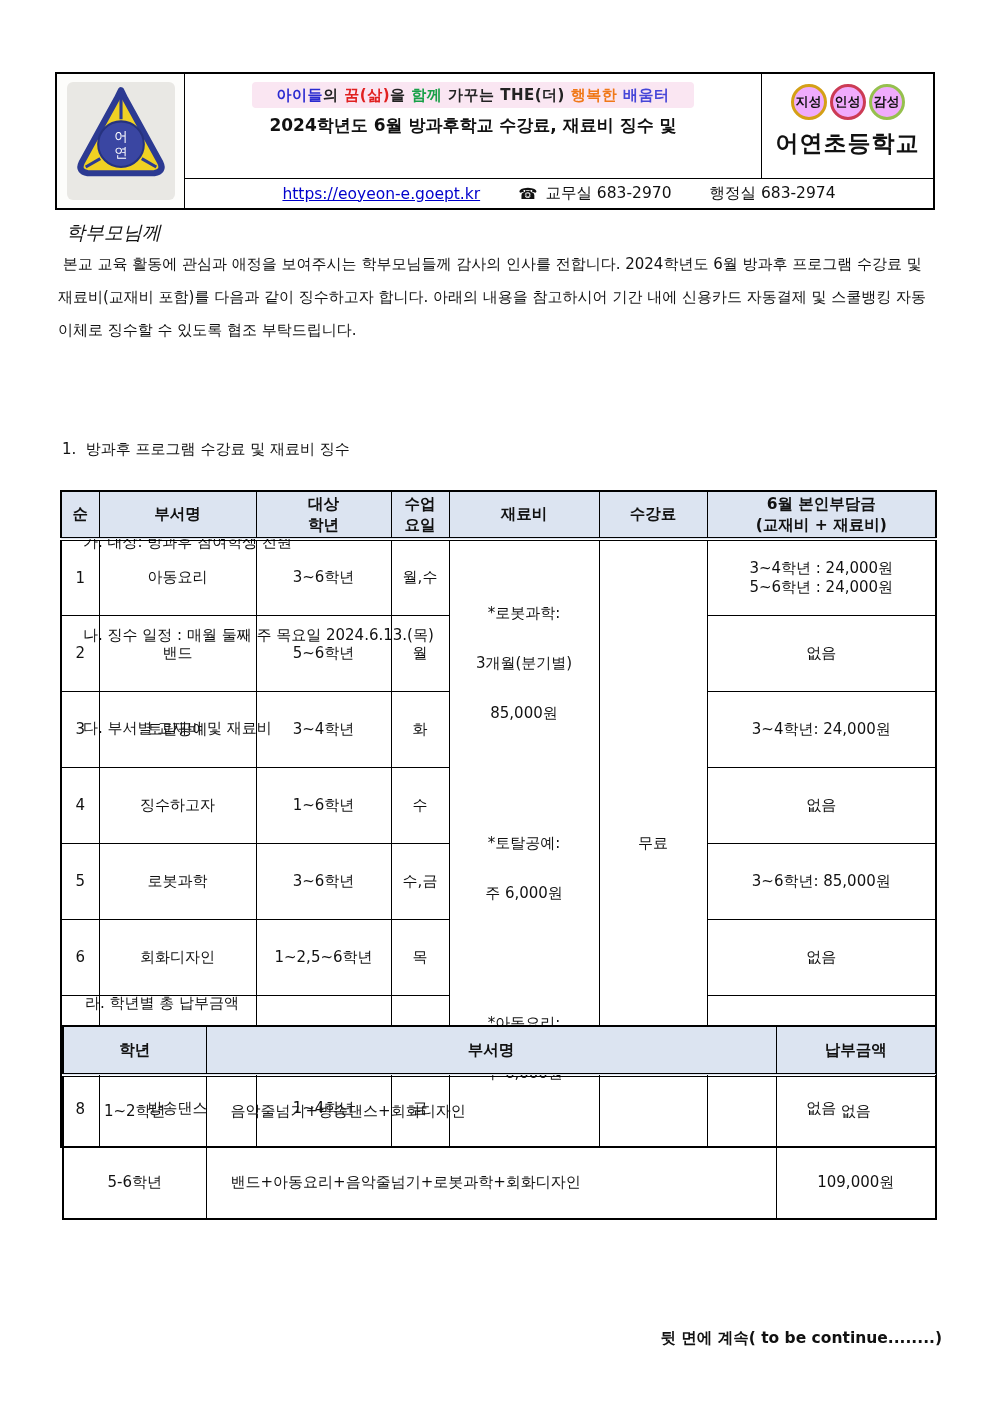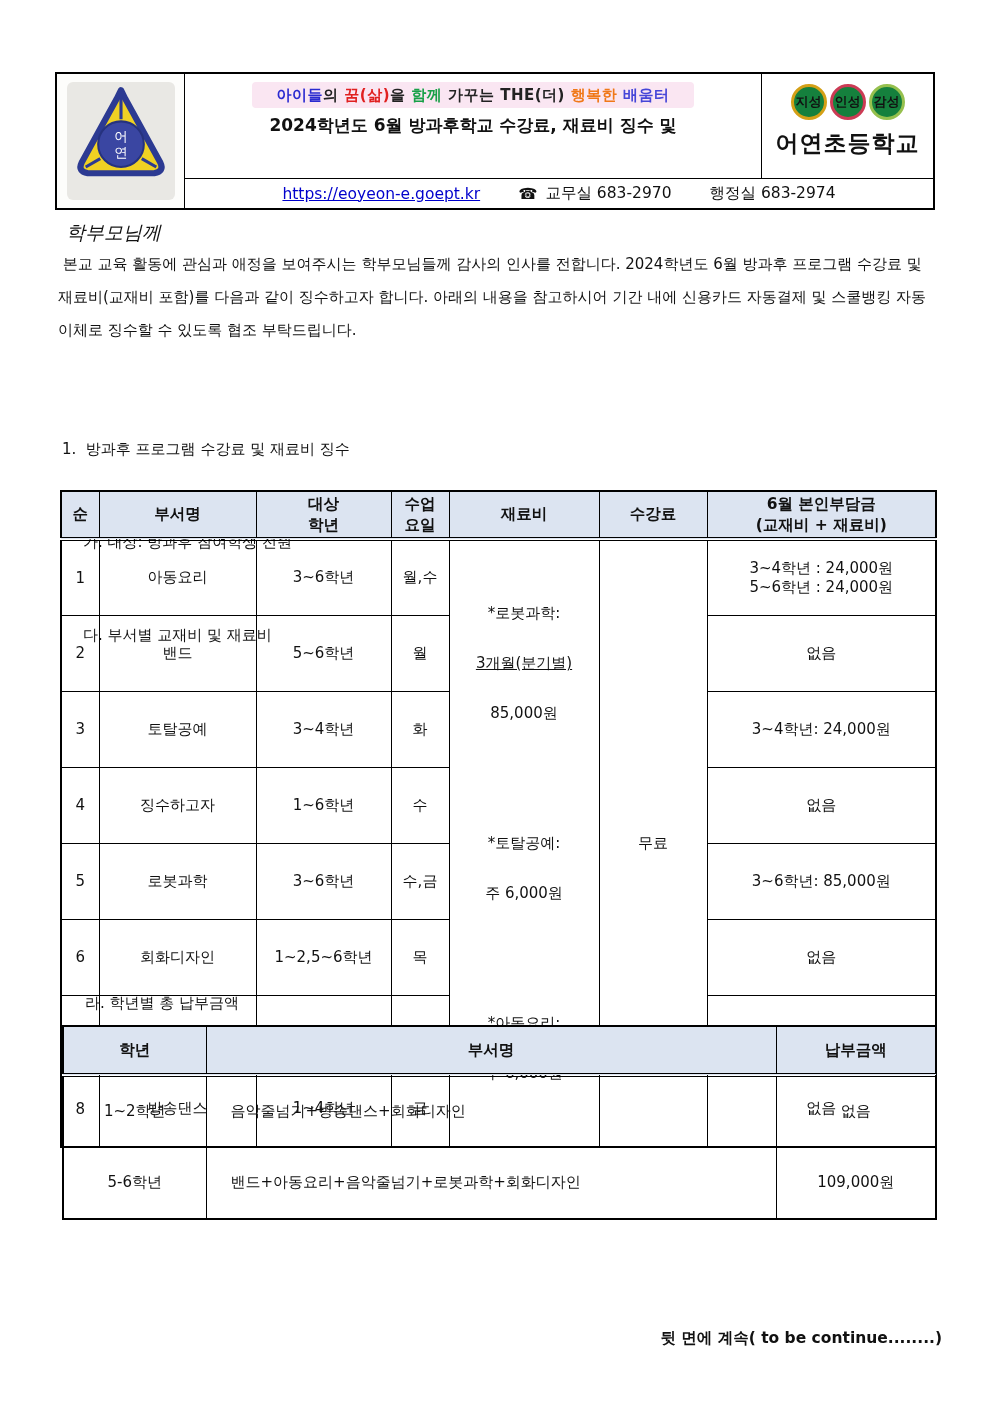--- a/index.html
+++ b/index.html
@@ -31,21 +31,21 @@
     font-size: 15px; font-weight: bold; letter-spacing: 0.5px; line-height: 20px;
   }
   .doc-title { font-size: 17px; font-weight: bold; line-height: 25px; margin-top: 5px; text-align: center; }
   .badge-cell {
     border-left: 1px solid #000;
     display: flex; flex-direction: column; align-items: center; padding-top: 10px;
   }
   .badges { display: flex; gap: 3px; }
   .badge {
     width: 36px; height: 36px; border-radius: 50%;
-    border: 3px solid #a21caf; background: #15803d;
+    border: 3px solid #a21caf; background: #f0abfc;
     display: flex; align-items: center; justify-content: center;
     font-size: 13px; font-weight: bold; color: #111;
   }
   .school-name {
     margin-top: 8px; font-family: "DejaVu Serif", "Liberation Serif", serif;
     font-size: 23px; font-weight: 600; letter-spacing: 1px;
   }
   .contact-cell {
     grid-column: 2 / 4; border-top: 1px solid #000;
     display: flex; align-items: center; justify-content: center; gap: 38px;
@@ -64,21 +64,21 @@
   table { border-collapse: collapse; table-layout: fixed; }
   th, td { border: 1px solid #000; font-size: 15px; text-align: center; vertical-align: middle; white-space: pre-line; }
   thead th { font-weight: bold; border-bottom: 4px double #000; font-size: 15.5px; }
 
   .table1 { position: absolute; left: 60px; top: 490px; width: 876px; border: 2px solid #000; }
   .table1 thead th { height: 48px; }
   .table1 td { height: 55px; }
   .materials-cell { line-height: 25px; }
   .materials-cell .grp { margin: 10px 0 20px 0; }
   .materials-cell .grp:last-child { margin-bottom: 10px; }
-  .u { text-decoration: underline; }
+  .u { }
 
   .section2-title { position: absolute; left: 85px; top: 994px; font-size: 15px; }
 
   .table2 { position: absolute; left: 62px; top: 1025px; width: 873px; border: 2px solid #000; }
   .table2 thead th { height: 49px; }
   .table2 td { height: 72px; }
   .table2 td.dept-cell { text-align: left; padding-left: 24px; }
 
   .footer-note { position: absolute; right: 50px; top: 1328px; font-size: 15.5px; font-weight: bold; }
 </style>
@@ -125,20 +125,21 @@
     <span>행정실 683-2974</span>
   </div>
 </div>
 
 <div class="greeting">학부모님께</div>
 <div class="paragraph"> 본교 교육 활동에 관심과 애정을 보여주시는 학부모님들께 감사의 인사를 전합니다. 2024학년도 6월 방과후 프로그램 수강료 및 재료비(교재비 포함)를 다음과 같이 징수하고자 합니다. 아래의 내용을 참고하시어 기간 내에 신용카드 자동결제 및 스쿨뱅킹 자동이체로 징수할 수 있도록 협조 부탁드립니다.</div>
 
 <div class="list-block">
   <div>1.  방과후 프로그램 수강료 및 재료비 징수</div>
   <div class="list-item">가. 대상: 방과후 참여학생 전원</div>
+  <div class="list-item">나. 징수 일정 : 매월 둘째 주 목요일 2024.6.13.(목)</div>
   <div class="list-item">다. 부서별 교재비 및 재료비</div>
 </div>
 
 <table class="table1">
   <colgroup>
     <col style="width:38px">
       <col style="width:157px">
       <col style="width:135px">
       <col style="width:58px">
     <col style="width:150px">

